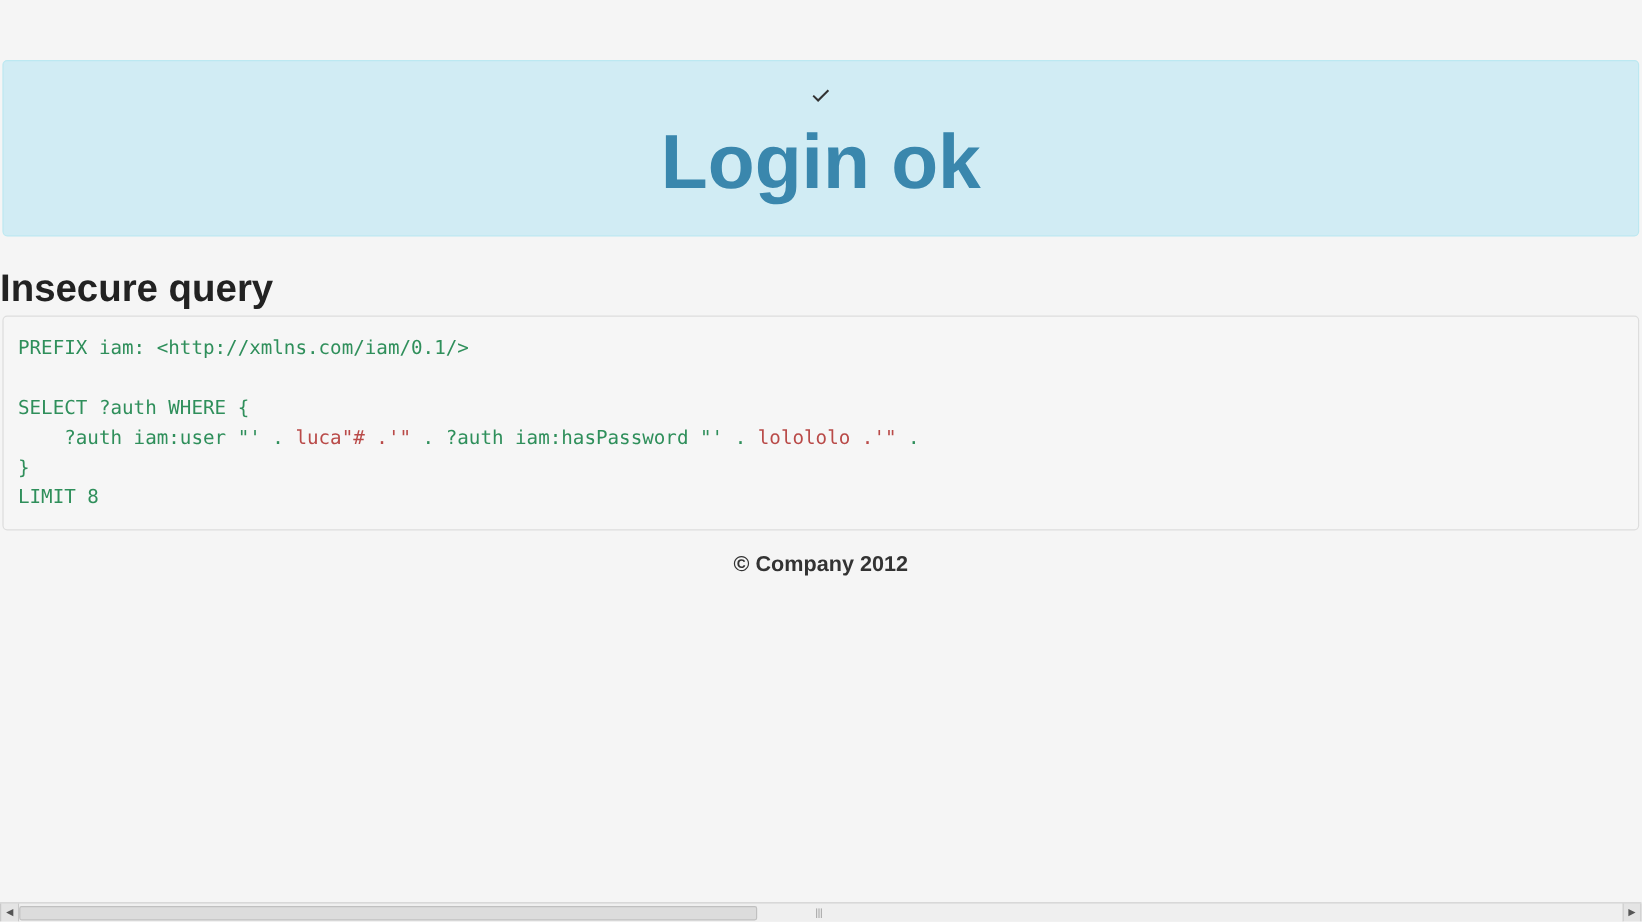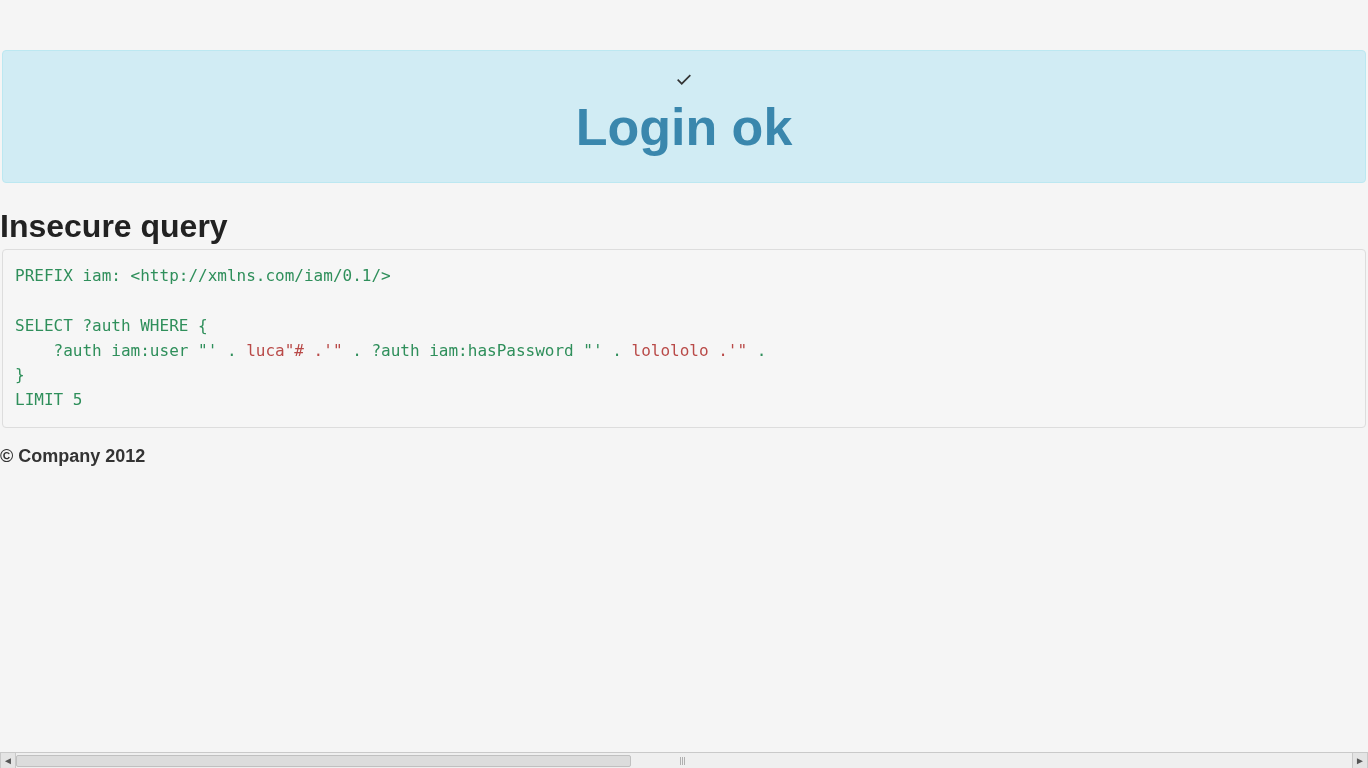--- a/index.html
+++ b/index.html
@@ -30,21 +30,21 @@
   }
   .alert .icon {
     display: inline-block;
     color: #333;
     margin-bottom: 4px;
   }
   .alert .icon svg { width: 20px; height: 20px; }
   .alert h1 {
     color: #3a87ad;
     font-weight: bold;
-    font-size: 52px;
+    font-size: 64px;
     line-height: 1.1;
   }
   .section-title {
     font-size: 32px;
     font-weight: bold;
     color: #222;
     margin: 25px 0 4px 0;
     padding-left: 0;
   }
   .codebox {
@@ -55,20 +55,21 @@
     font-family: Menlo, Consolas, "DejaVu Sans Mono", monospace;
     font-size: 16px;
     line-height: 1.55;
     white-space: pre;
     color: #2f8f5b;
     margin: 0 2px;
     overflow-x: auto;
   }
   .codebox .err { color: #b94a48; }
   .footer {
+    text-align: center;
     font-size: 18px;
     color: #333;
     margin-top: 18px;
     font-weight: 600;
   }
   
   .hscroll {
     position: absolute;
     left: 0; right: 0; bottom: 0;
     height: 16px;
@@ -130,21 +131,21 @@
     <h1>Login ok</h1>
   </div>
 
   <h2 class="section-title">Insecure query</h2>
 
   <div class="codebox"><span>PREFIX iam: &lt;http://xmlns.com/iam/0.1/&gt;</span>
 <span></span>
 <span>SELECT ?auth WHERE {</span>
 <span>    ?auth iam:user "' . </span><span class="err">luca"# .'"</span><span> . ?auth iam:hasPassword "' . </span><span class="err">lolololo .'"</span><span> . </span>
 <span>}</span>
-<span>LIMIT 5</span></div>
+<span>LIMIT 8</span></div>
 
   <div class="footer">© Company 2012</div>
 
 </div>
 
 <div class="hscroll">
   <div class="arrow">◄</div>
   <div class="track">
     <div class="thumb"></div>
     <div class="grip">

